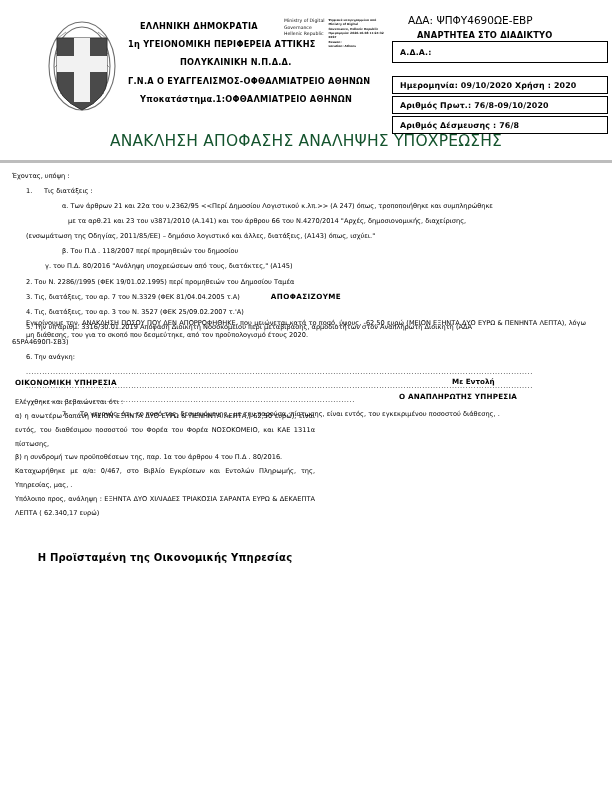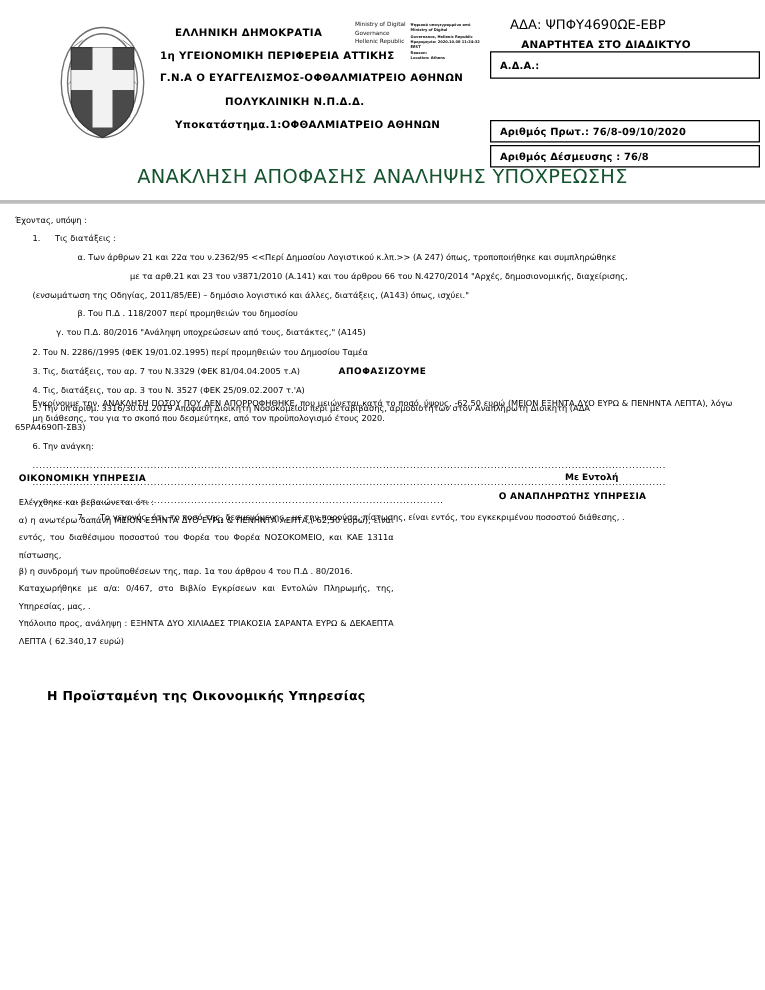--- a/index.html
+++ b/index.html
@@ -166,21 +166,21 @@
   .ln {
     position: relative;
     white-space: nowrap;
     margin-bottom: 6.2px;
   }
 
   .i0 { padding-left: 12px; }
   .i1 { padding-left: 26px; }
   .i2 { padding-left: 45px; }
   .i3 { padding-left: 62px; }
-  .i4 { padding-left: 104px; }
+  .i4 { padding-left: 68px; }
   .i5 { padding-left: 26px; }
 
   .num {
     display: inline-block;
     width: 18px;
   }
 
   .dots {
     padding-left: 26px;
     font-size: 6.6px;
@@ -295,22 +295,22 @@
             <path d="M50 86 Q45 80 39 78"></path>
         </g>
         <path d="M13 20 H63 V62 Q63 80 38 92 Q13 80 13 62 Z" fill="#4a4a4a" stroke="#333" stroke-width="1"></path>
         <path d="M30 20 H46 V38 H63 V54 H46 V84 H30 V54 H13 V38 H30 Z" fill="#f2f2f2"></path>
       </svg>
     </div>
 
     <div class="org-block">
       <div class="org-line l1">ΕΛΛΗΝΙΚΗ ΔΗΜΟΚΡΑΤΙΑ</div>
       <div class="org-line l2">1η ΥΓΕΙΟΝΟΜΙΚΗ ΠΕΡΙΦΕΡΕΙΑ ΑΤΤΙΚΗΣ</div>
+      <div class="org-line l4">ΠΟΛΥΚΛΙΝΙΚΗ Ν.Π.Δ.Δ.</div>
       <div class="org-line l3">Γ.Ν.Α Ο ΕΥΑΓΓΕΛΙΣΜΟΣ-ΟΦΘΑΛΜΙΑΤΡΕΙΟ ΑΘΗΝΩΝ</div>
-      <div class="org-line l4">ΠΟΛΥΚΛΙΝΙΚΗ Ν.Π.Δ.Δ.</div>
       <div class="org-line l5">Υποκατάστημα.1:ΟΦΘΑΛΜΙΑΤΡΕΙΟ ΑΘΗΝΩΝ</div>
     </div>
 
     <div class="sig-stamp">
       <div class="sig-left">
         <div>Ministry of Digital</div>
         <div>Governance</div>
         <div>Hellenic Republic</div>
       </div>
       <div class="sig-right">
@@ -321,20 +321,21 @@
         <div>EEST</div>
         <div>Reason:</div>
         <div>Location: Athens</div>
       </div>
     </div>
 
     <div class="ada-line">ΑΔΑ: ΨΠΦΥ4690ΩΕ-ΕΒΡ</div>
     <div class="anartitea">ΑΝΑΡΤΗΤΕΑ ΣΤΟ ΔΙΑΔΙΚΤΥΟ</div>
 
     <div class="hbox b1">Α.Δ.Α.:</div>
+    <div class="hbox b2">Ημερομηνία: 09/10/2020 Χρήση : 2020</div>
     <div class="hbox b3">Αριθμός Πρωτ.: 76/8-09/10/2020</div>
     <div class="hbox b4">Αριθμός Δέσμευσης : 76/8</div>
   </div>
 
   <div class="title-wrap">
     <div class="doc-title">ΑΝΑΚΛΗΣΗ ΑΠΟΦΑΣΗΣ ΑΝΑΛΗΨΗΣ ΥΠΟΧΡΕΩΣΗΣ</div>
   </div>
   <div class="rule"></div>
 
   <div class="body">

